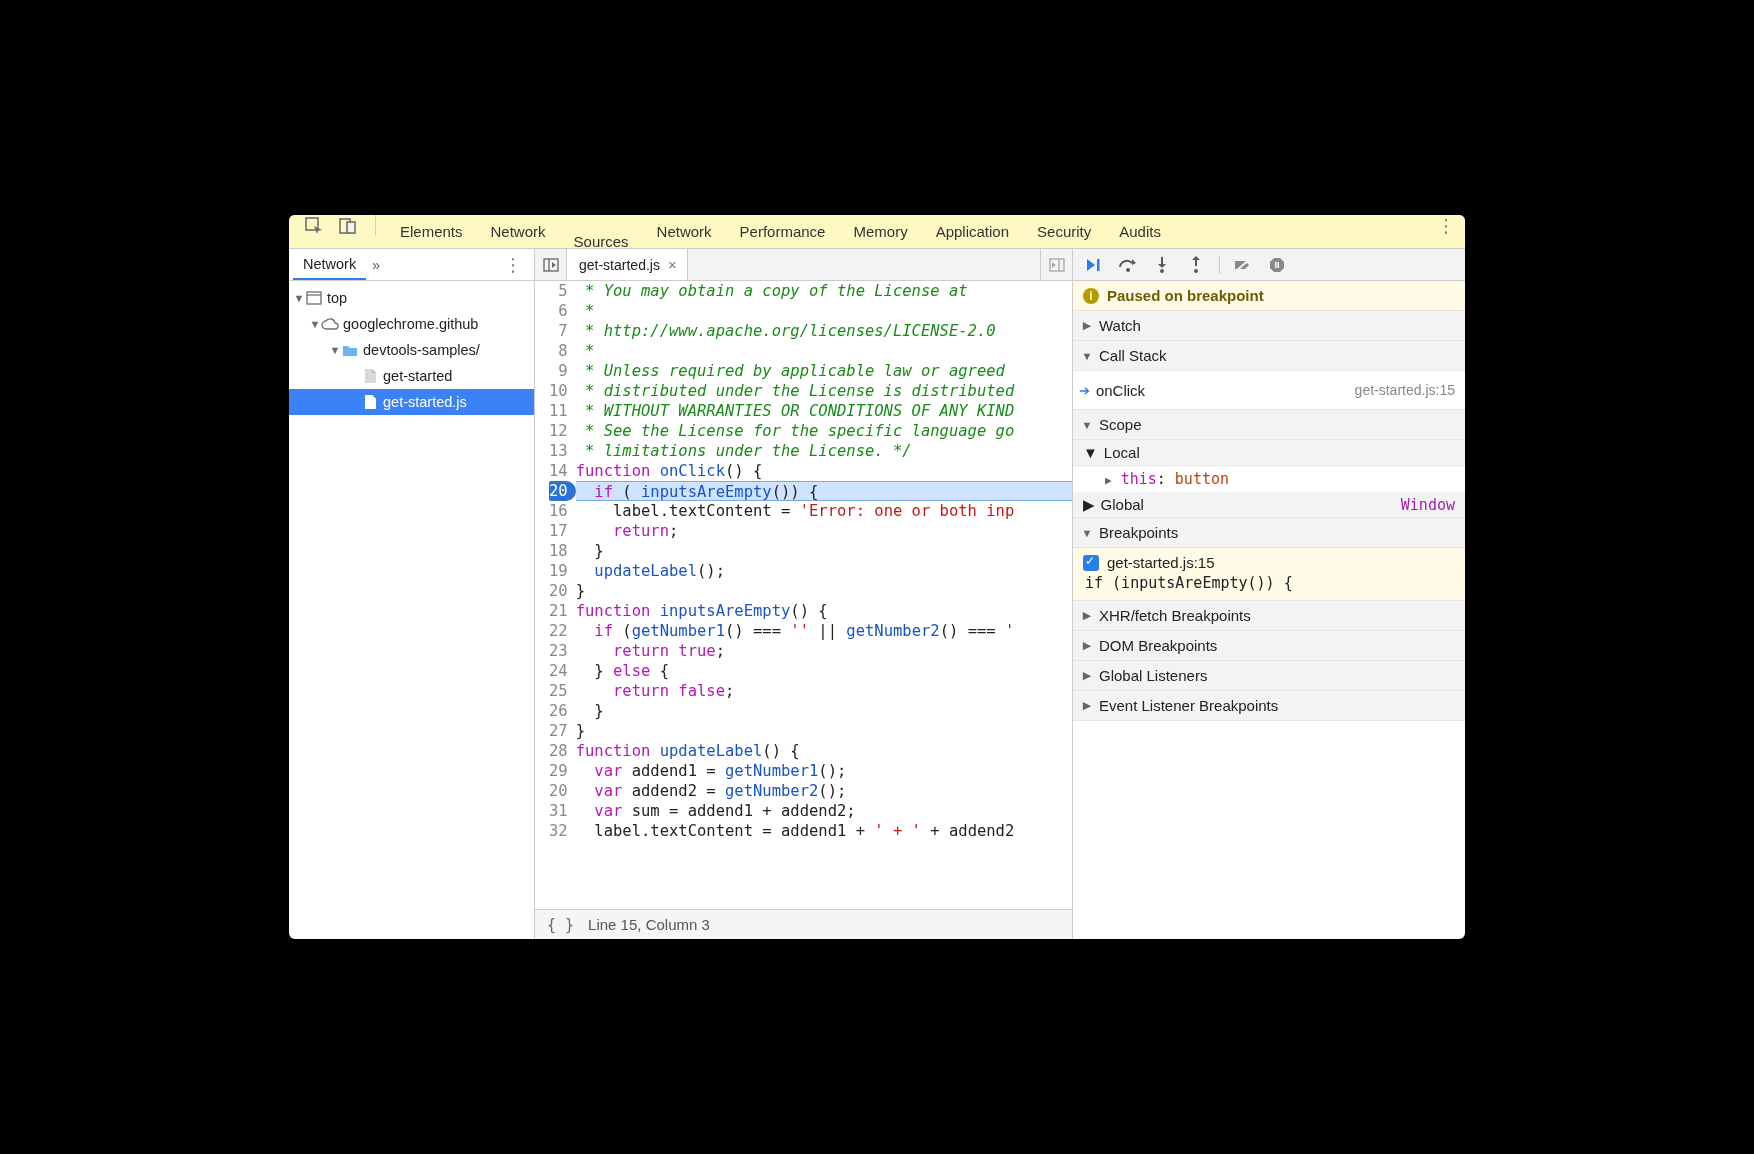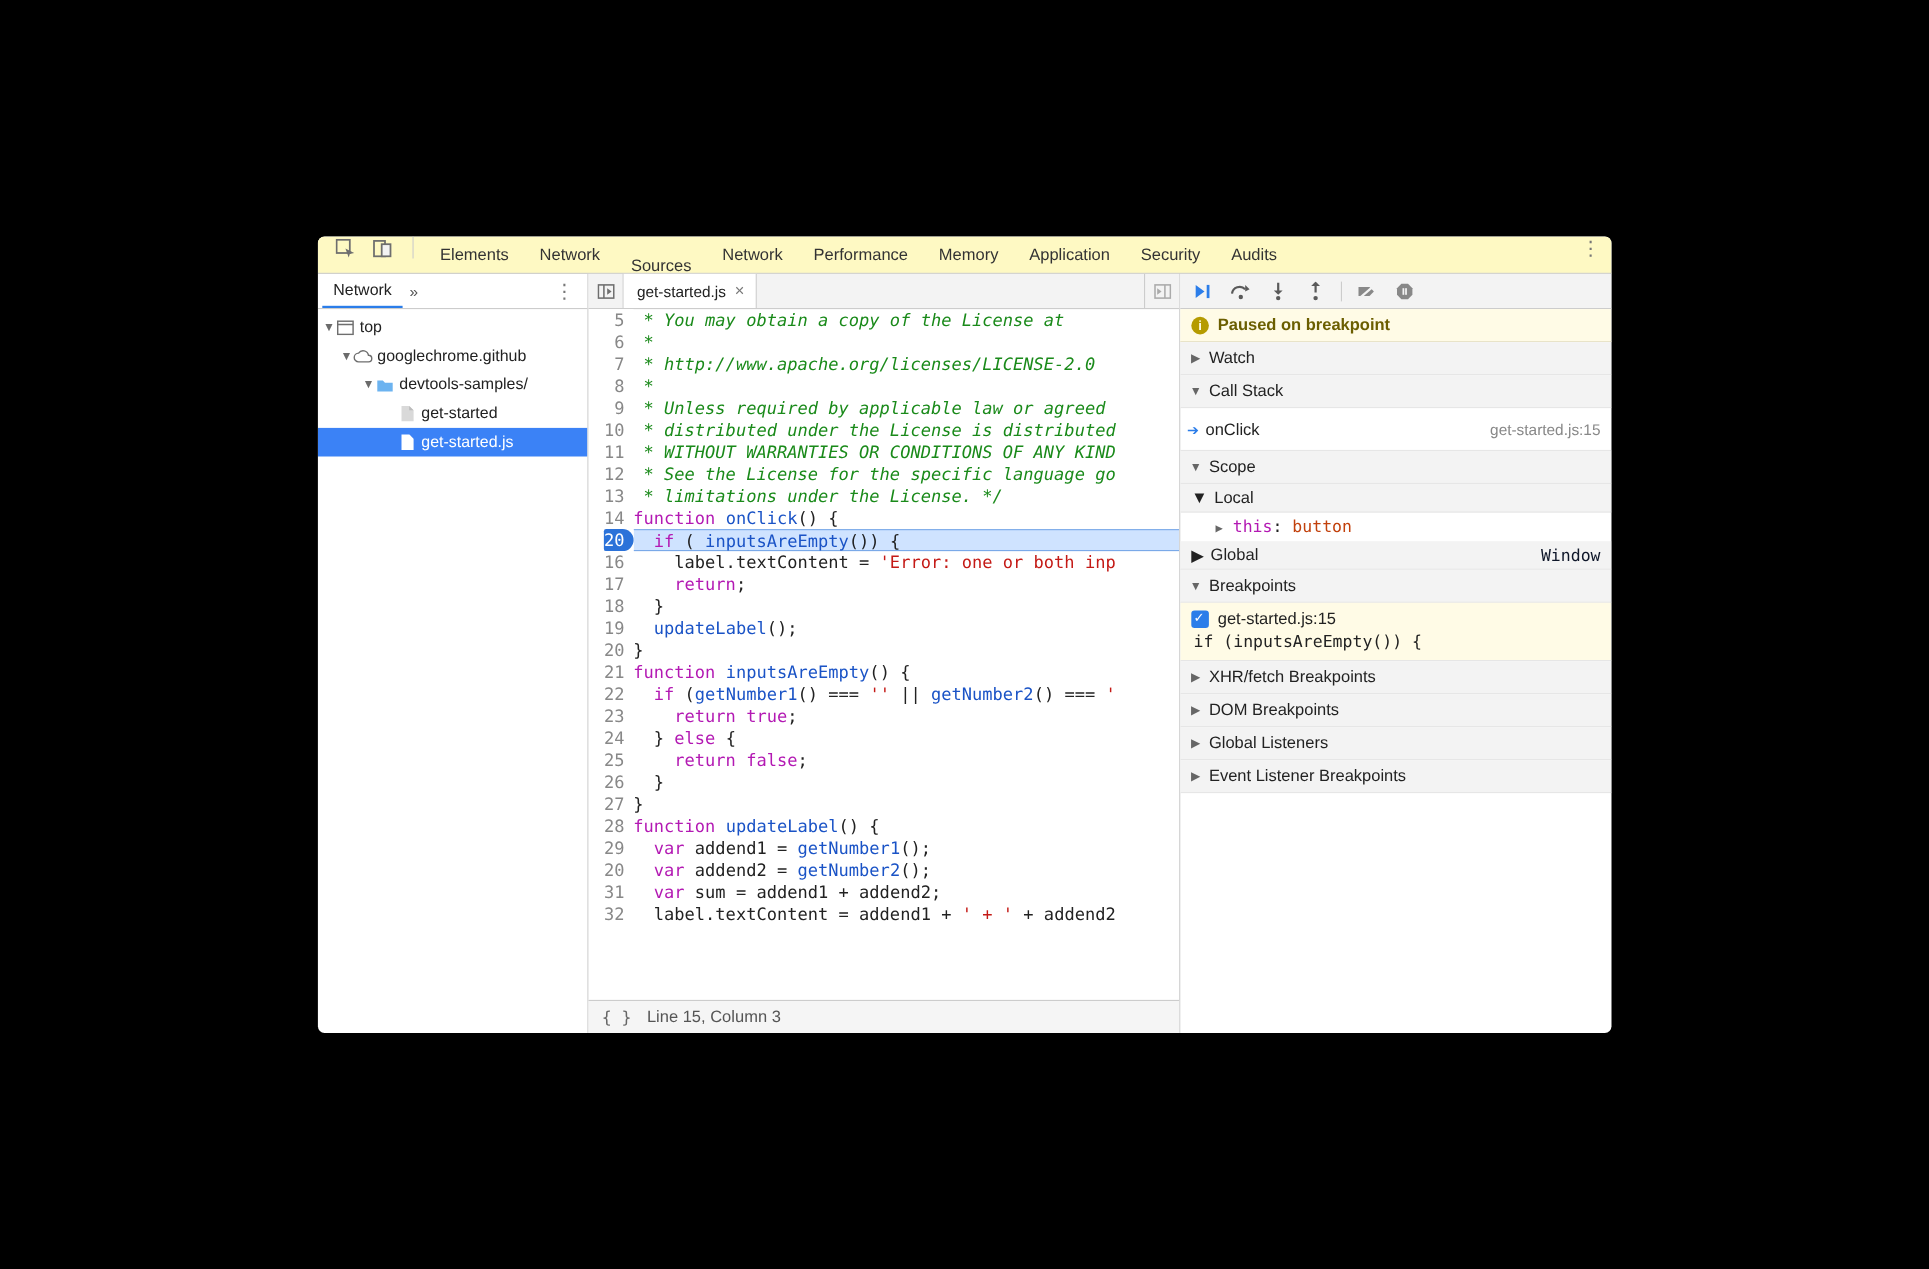--- a/index.html
+++ b/index.html
@@ -67,21 +67,21 @@
   .sec-head{height:30px;display:flex;align-items:center;padding:0 8px;border-bottom:1px solid #e6e6e6;background:#f3f3f3;gap:6px;cursor:default;}
   .sec-head .tw{font-size:11px;color:#666;width:12px;text-align:center;}
   .sec-body{padding:4px 0;border-bottom:1px solid #e6e6e6;}
   .stack-row{display:flex;align-items:center;height:30px;padding:0 10px 0 6px;gap:6px;}
   .stack-arrow{color:#2b7de9;font-size:13px;}
   .stack-loc{margin-left:auto;color:#888;font-size:14px;}
   .scope-sub{display:flex;align-items:center;height:26px;padding-left:10px;gap:6px;background:#f3f3f3;border-bottom:1px solid #e6e6e6;}
   .scope-line{font-family:Menlo,monospace;padding:4px 0 4px 32px;font-size:15px;}
   .scope-this{color:#b319b3;}
   .scope-val{color:#c2410c;}
-  .scope-extra{margin-left:auto;color:#0f172a;font-family:Menlo,monospace;font-size:15px;padding-right:10px;}
+  .scope-extra{margin-left:auto;color:#a21caf;font-family:Menlo,monospace;font-size:15px;padding-right:10px;}
   .bp-row{background:#fffbe6;padding:6px 10px 8px 10px;border-bottom:1px solid #e6e6e6;}
   .bp-line1{display:flex;align-items:center;gap:8px;}
   .bp-chk{width:16px;height:16px;appearance:none;border-radius:3px;background:#2b7de9;position:relative;}
   .bp-chk::after{content:"✓";color:#fff;font-size:12px;position:absolute;left:2px;top:-1px;}
   .bp-code{font-family:Menlo,monospace;font-size:15px;padding-top:3px;padding-left:2px;}
   svg{display:block;}
 </style>
 </head>
 <body>
 

